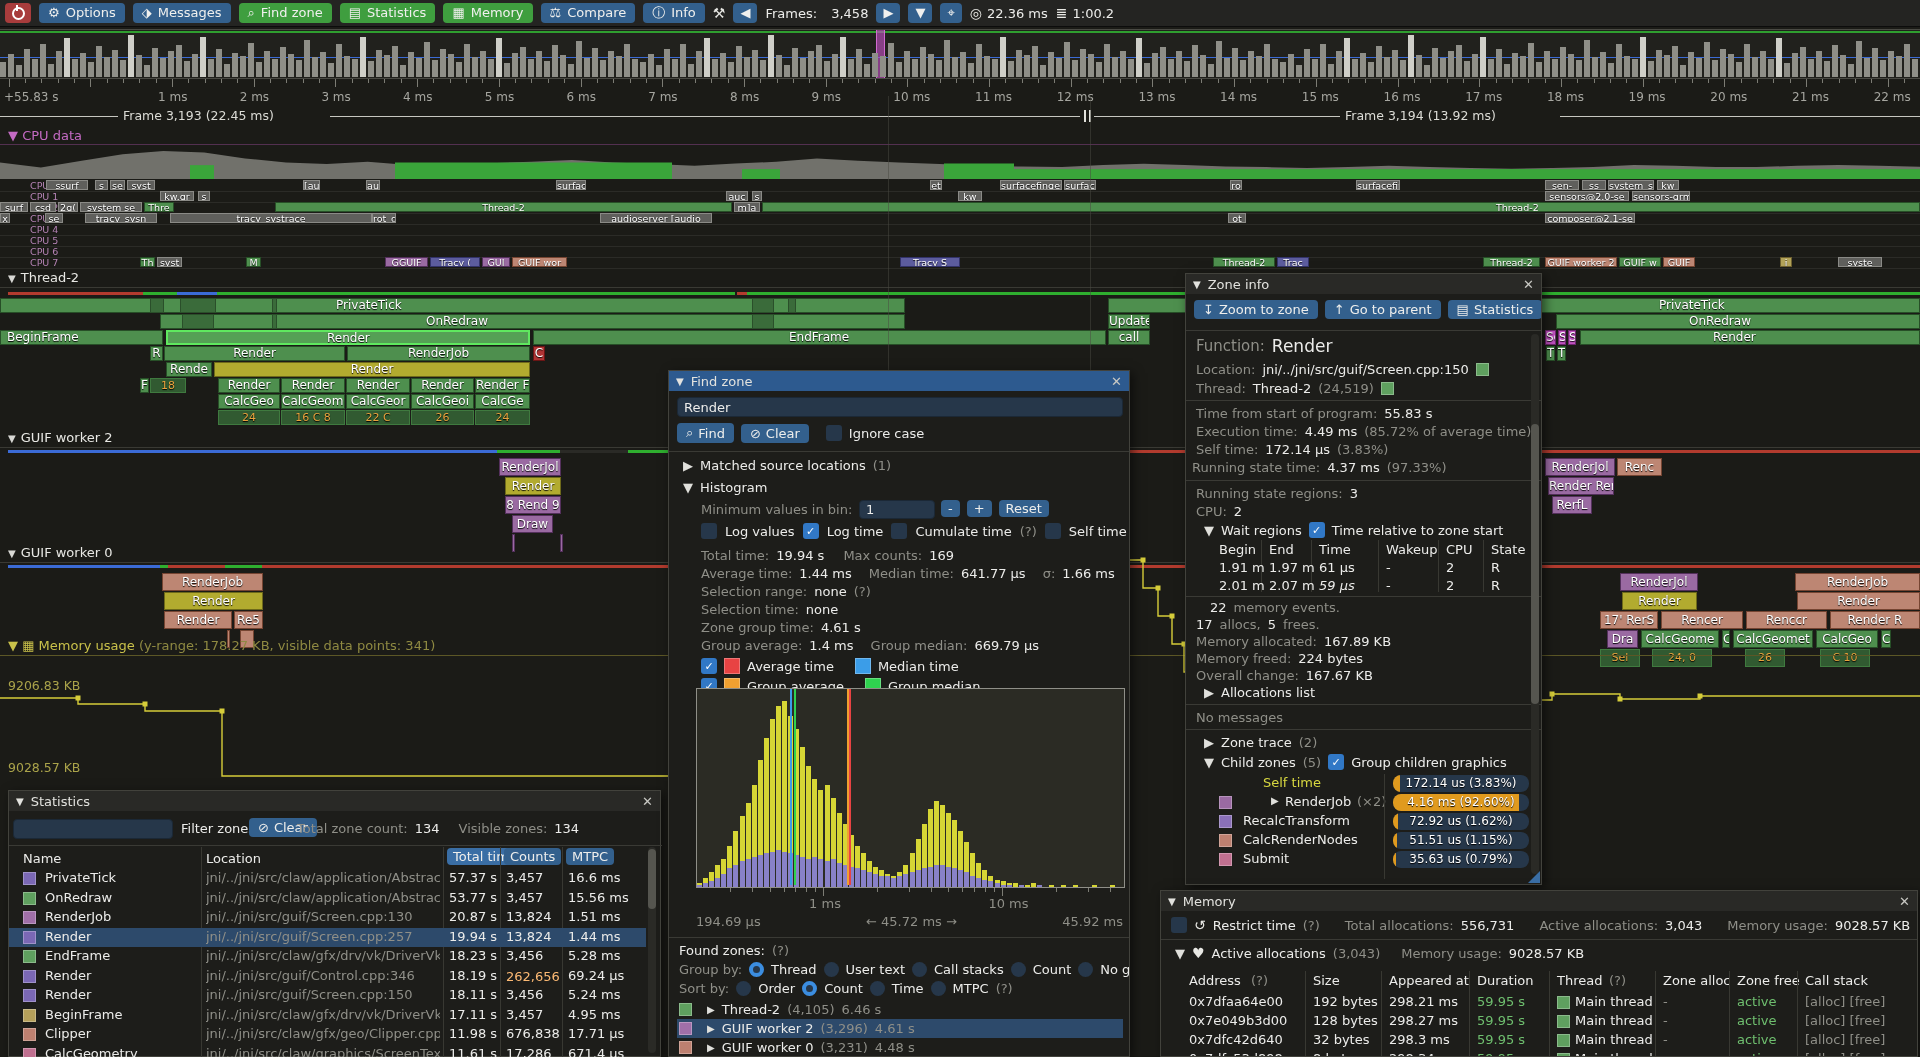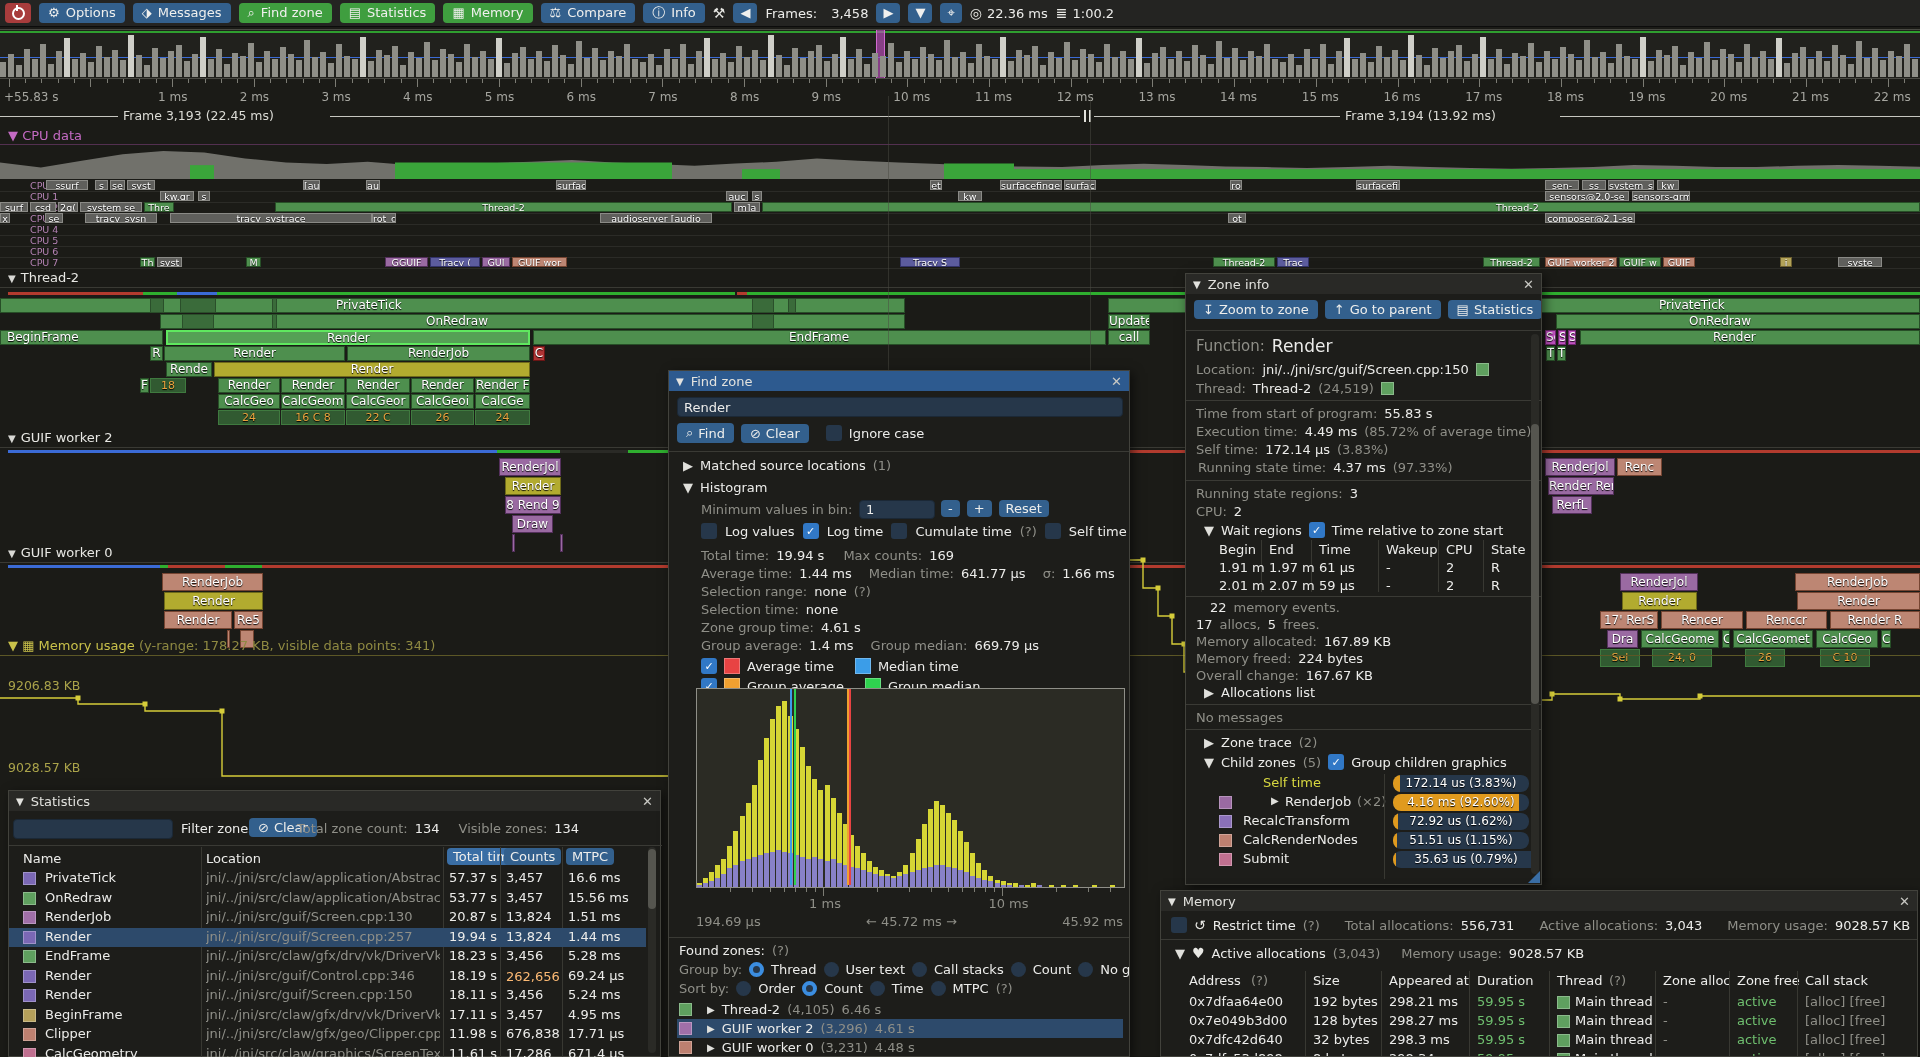--- a/index.html
+++ b/index.html
@@ -1264,21 +1264,21 @@
     <span class="frow" style="left:10px;top:150px">
         <span class="lbl">Execution time:</span>
         <span class="val">4.49 ms</span>
         <span class="lbl">(85.72% of average time)</span>
       </span>
     <span class="frow" style="left:10px;top:168px">
         <span class="lbl">Self time:</span>
         <span class="val">172.14 µs</span>
         <span class="lbl">(3.83%)</span>
       </span>
-    <span class="frow" style="left:12px;top:186px">
+    <span class="frow" style="left:6px;top:186px">
         <span class="lbl">Running state time:</span>
         <span class="val">4.37 ms</span>
         <span class="lbl">(97.33%)</span>
       </span>
     <div class="sep" style="left:0;top:206px;width:357px"></div>
     <span class="frow" style="left:10px;top:212px">
         <span class="lbl">Running state regions:</span>
         <span class="val">3</span>
       </span>
     <span class="frow" style="left:10px;top:230px">
@@ -1304,21 +1304,21 @@
         <div class="colsep" style="left: 252px; top: 266px; height: 52px;"></div>
         <div class="colsep" style="left: 297px; top: 266px; height: 52px;"></div>
         <span class="val" style="position: absolute; left: 33px; top: 286px; width: 46px; overflow: hidden; white-space: nowrap;">1.91 ms</span>
         <span class="val" style="position: absolute; left: 83px; top: 286px; width: 46px; overflow: hidden; white-space: nowrap;">1.97 ms</span>
         <span class="val" style="position: absolute; left: 133px; top: 286px; width: 46px; overflow: hidden; white-space: nowrap;">61 µs</span>
         <span class="val" style="position: absolute; left: 200px; top: 286px; width: 46px; overflow: hidden; white-space: nowrap;">-</span>
         <span class="val" style="position: absolute; left: 260px; top: 286px; width: 46px; overflow: hidden; white-space: nowrap;">2</span>
         <span class="val" style="position: absolute; left: 305px; top: 286px; width: 46px; overflow: hidden; white-space: nowrap;">R</span>
         <span class="val" style="position: absolute; left: 33px; top: 304px; width: 46px; overflow: hidden; white-space: nowrap;">2.01 ms</span>
         <span class="val" style="position: absolute; left: 83px; top: 304px; width: 46px; overflow: hidden; white-space: nowrap;">2.07 ms</span>
-        <span class="val" style="position: absolute; left: 133px; top: 304px; width: 46px; overflow: hidden; white-space: nowrap;">59 µs</span>
+        <span class="val" style="position: absolute; left: 133px; top: 304px; width: 46px; overflow: hidden; white-space: nowrap; font-style: italic;">59 µs</span>
         <span class="val" style="position: absolute; left: 200px; top: 304px; width: 46px; overflow: hidden; white-space: nowrap;">-</span>
         <span class="val" style="position: absolute; left: 260px; top: 304px; width: 46px; overflow: hidden; white-space: nowrap;">2</span>
         <span class="val" style="position: absolute; left: 305px; top: 304px; width: 46px; overflow: hidden; white-space: nowrap;">R</span>
       </div>
     <div class="sep" style="left:0;top:322px;width:357px"></div>
     <span class="frow" style="left:24px;top:326px">
         <span class="val">22</span>
         <span class="lbl">memory events.</span>
       </span>
     <span class="frow" style="left:10px;top:343px">
@@ -1390,21 +1390,21 @@
           <span class="sw" style="position: absolute; left: 33px; top: 3px; background: rgb(189, 128, 112);"></span>
           <span style="position: absolute; left: 57px; top: 1px; color: rgb(236, 236, 234);">CalcRenderNodes</span>
           <div class="bar" style="left: 207px; top: 1px; width: 136px;">
             <div class="fill" style="width: 2.8%;"></div>
             <div class="btx">51.51 us (1.15%)</div>
           </div>
         </div>
         <div style="position: absolute; left: 0px; top: 576px; width: 357px; height: 19px;">
           <span class="sw" style="position: absolute; left: 33px; top: 3px; background: rgb(192, 112, 144);"></span>
           <span style="position: absolute; left: 57px; top: 1px; color: rgb(236, 236, 234);">Submit</span>
-          <div class="bar" style="left: 207px; top: 1px; width: 136px; padding-left: 10px;">
+          <div class="bar" style="left: 207px; top: 1px; width: 136px;">
             <div class="fill" style="width: 2.2%;"></div>
             <div class="btx">35.63 us (0.79%)</div>
           </div>
         </div>
       </div>
     <div class="colsep" style="left:198px;top:500px;height:105px"></div>
     <div class="scroll" style="left:345px;top:60px;height:540px">
         <div class="thumb" style="top:90px;height:280px"></div>
       </div>
     <div class="grip"></div>

